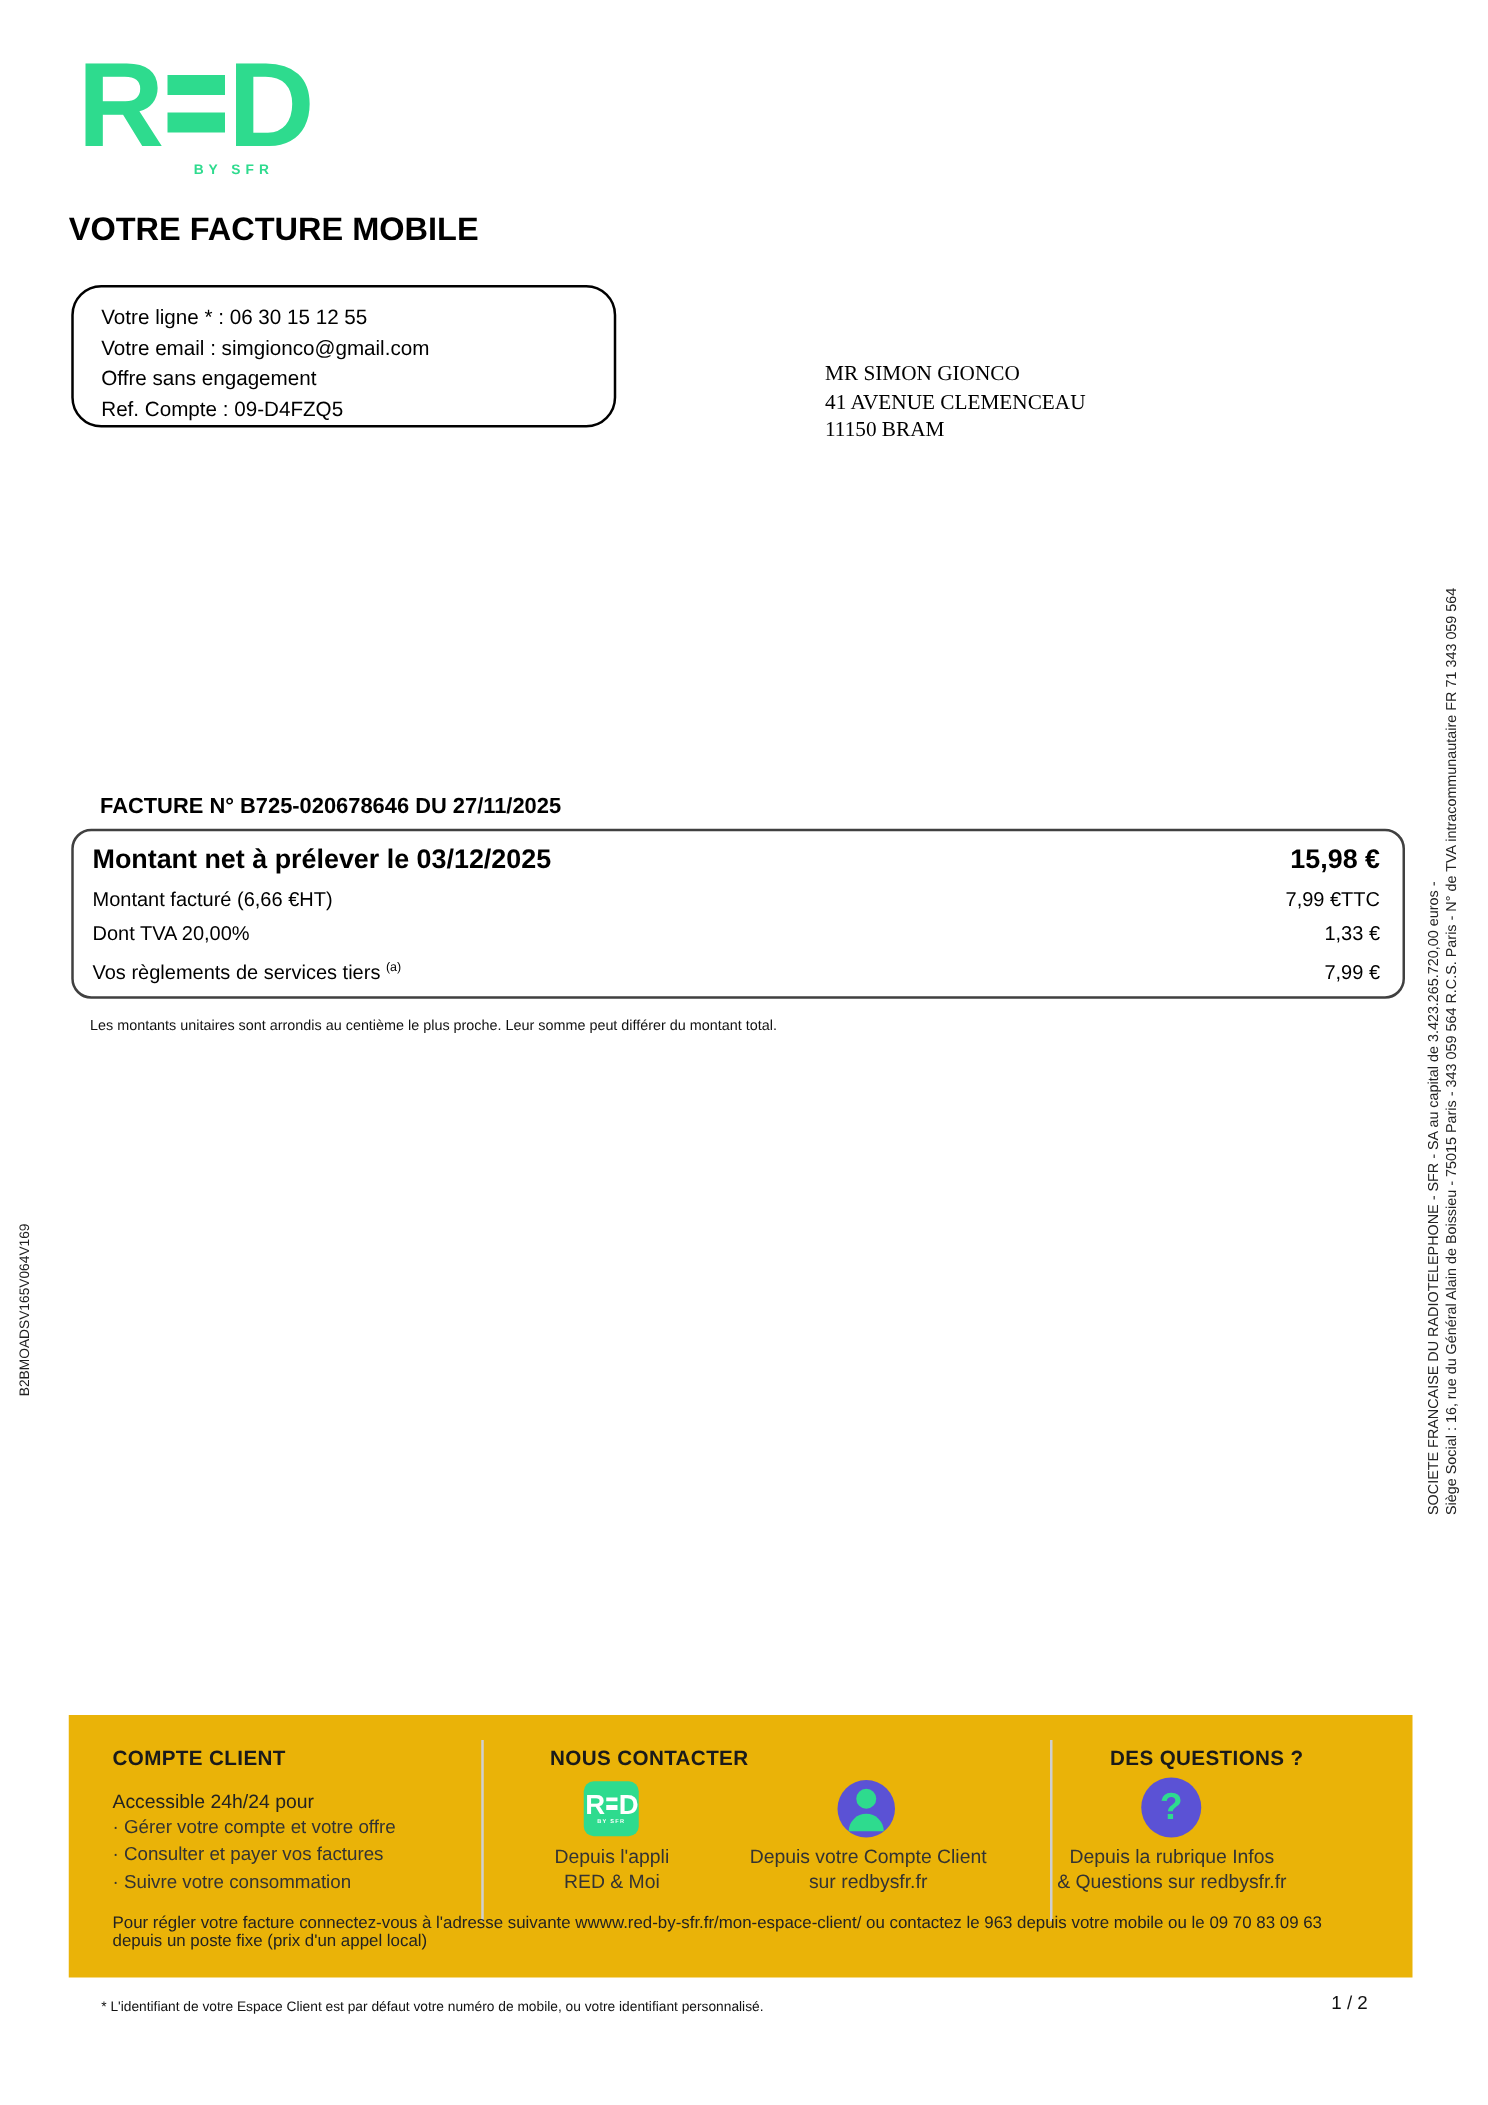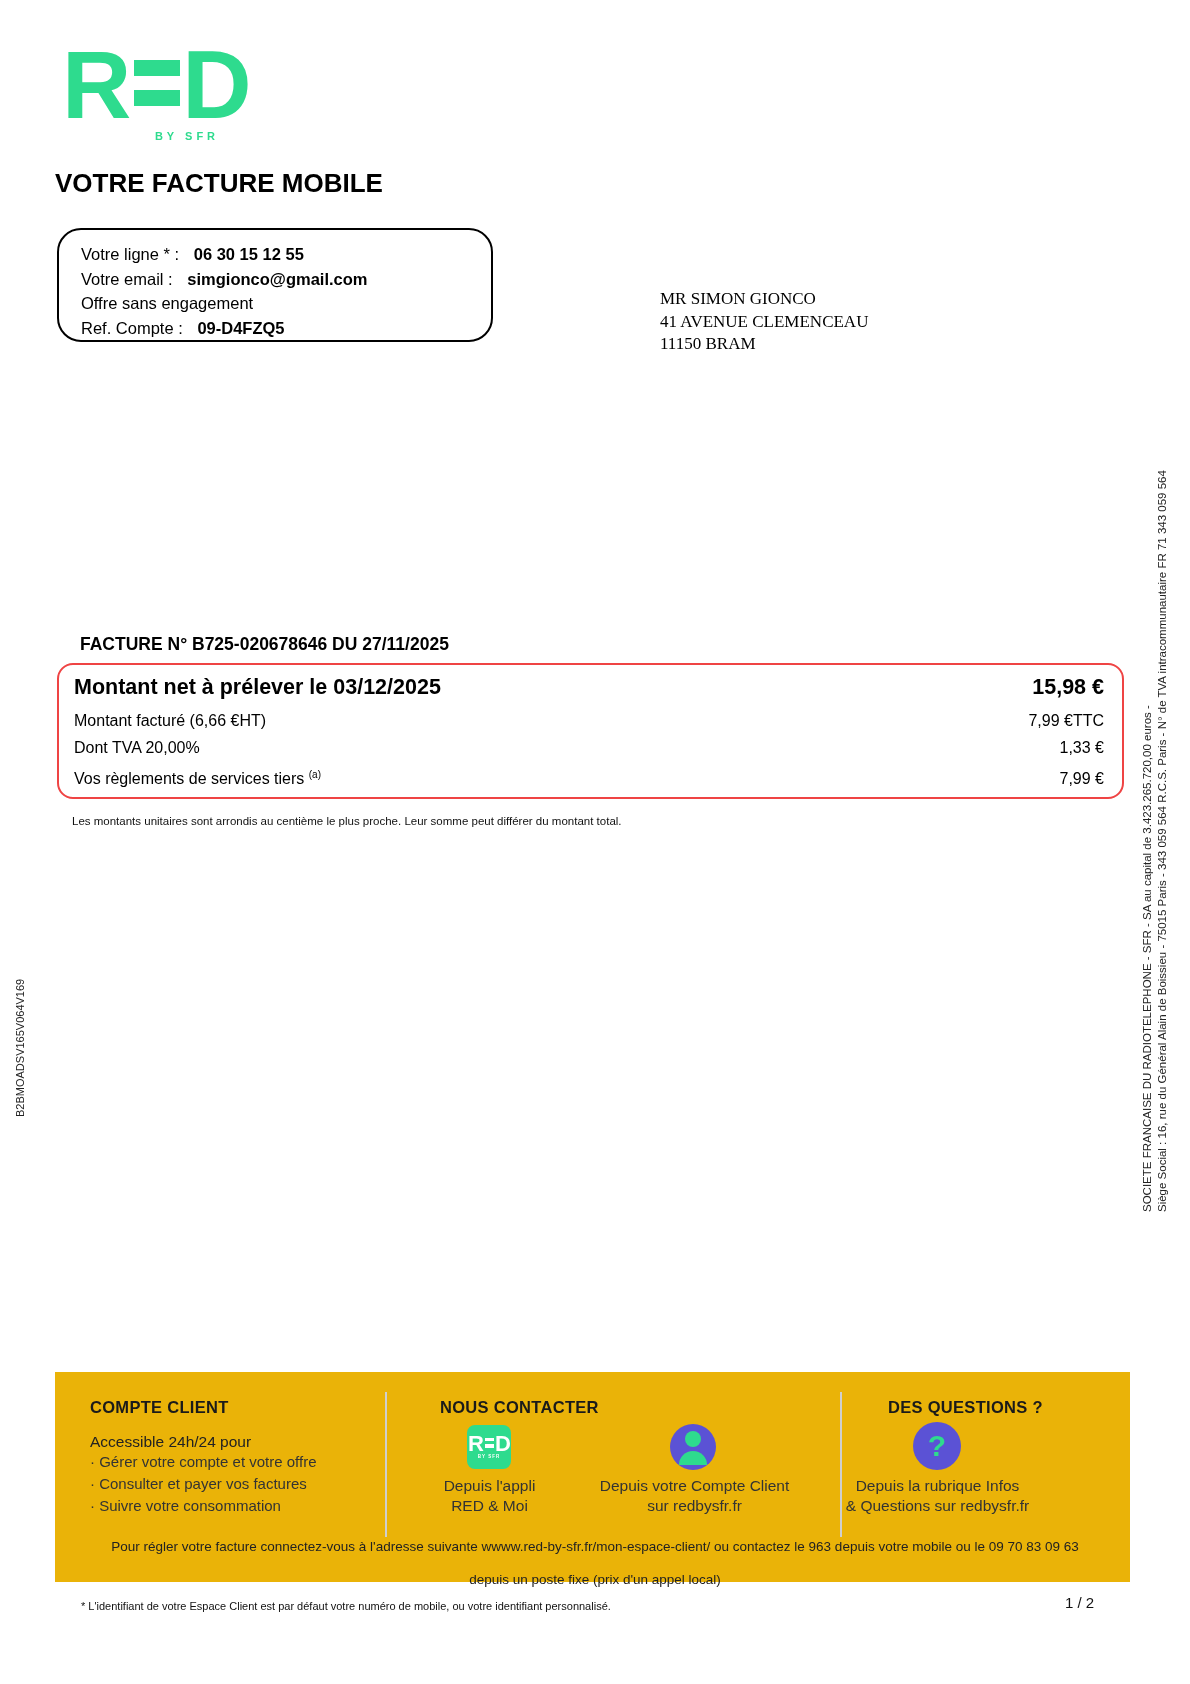--- a/index.html
+++ b/index.html
@@ -16,31 +16,31 @@
   .logo-by{margin-top:10px;text-align:center;width:150px;margin-left:50px;
            font-size:11px;font-weight:700;letter-spacing:4px;color:#2edb8e;}
 
   
   .page-title{position:absolute;left:55px;top:168px;font-size:26px;font-weight:700;}
 
   
   .customer-box{position:absolute;left:57px;top:228px;width:400px;height:88px;
                 border:2.5px solid #000;border-radius:24px;padding:12px 10px 10px 22px;
                 font-size:16.5px;line-height:24.5px;}
-  .customer-box b{font-weight:700;margin-left:10px;}
+  .customer-box b{font-weight:400;}
 
   
   .recipient{position:absolute;left:660px;top:288px;
              font-family:Liberation Serif, serif;font-size:17px;line-height:22.5px;}
 
   
   .invoice-header{position:absolute;left:80px;top:634px;font-size:17.5px;font-weight:700;}
 
   .summary-box{position:absolute;left:57px;top:663px;width:1030px;height:112px;
-               border:2px solid #ef4444;border-radius:16px;padding:10px 18px 10px 15px;}
+               border:2px solid #404040;border-radius:16px;padding:10px 18px 10px 15px;}
   .sum-title-row{display:flex;justify-content:space-between;align-items:baseline;
                  font-size:21.5px;font-weight:700;margin-bottom:7px;}
   .sum-row{display:flex;justify-content:space-between;align-items:baseline;
            font-size:16px;line-height:27px;}
   .sum-row sup{font-size:10px;}
 
   .rounding-note{position:absolute;left:72px;top:815px;font-size:11.5px;color:#111;}
 
   
   .left-vertical{position:absolute;left:14px;top:1117px;transform-origin:0 0;
@@ -79,21 +79,21 @@
                border-radius:14px 14px 0 0;}
   .person-caption{position:absolute;left:522px;top:104px;width:235px;text-align:center;
                   font-size:15.5px;color:#333;line-height:20px;}
 
   .question-icon{position:absolute;left:858px;top:50px;width:48px;height:48px;background:#5b52d5;
                  border-radius:50%;display:flex;align-items:center;justify-content:center;}
   .question-mark{color:#2edb8e;font-size:30px;font-weight:700;line-height:1;}
   .q-caption{position:absolute;left:770px;top:104px;width:225px;text-align:center;
              font-size:15.5px;color:#333;line-height:20px;}
 
-  .pay-note{position:absolute;left:35px;top:158px;width:1010px;font-size:13.5px;color:#222;line-height:33px;text-align:center;}
+  .pay-note{position:absolute;left:35px;top:158px;width:1010px;font-size:13.5px;color:#222;line-height:15px;}
 
   
   .footnote{position:absolute;left:55px;top:1600px;font-size:11px;color:#111;margin-left:26px;}
   .page-num{position:absolute;left:1065px;top:1594px;font-size:15px;color:#111;}
 </style>
 </head>
 <body>
 
 <div class="page">
 

